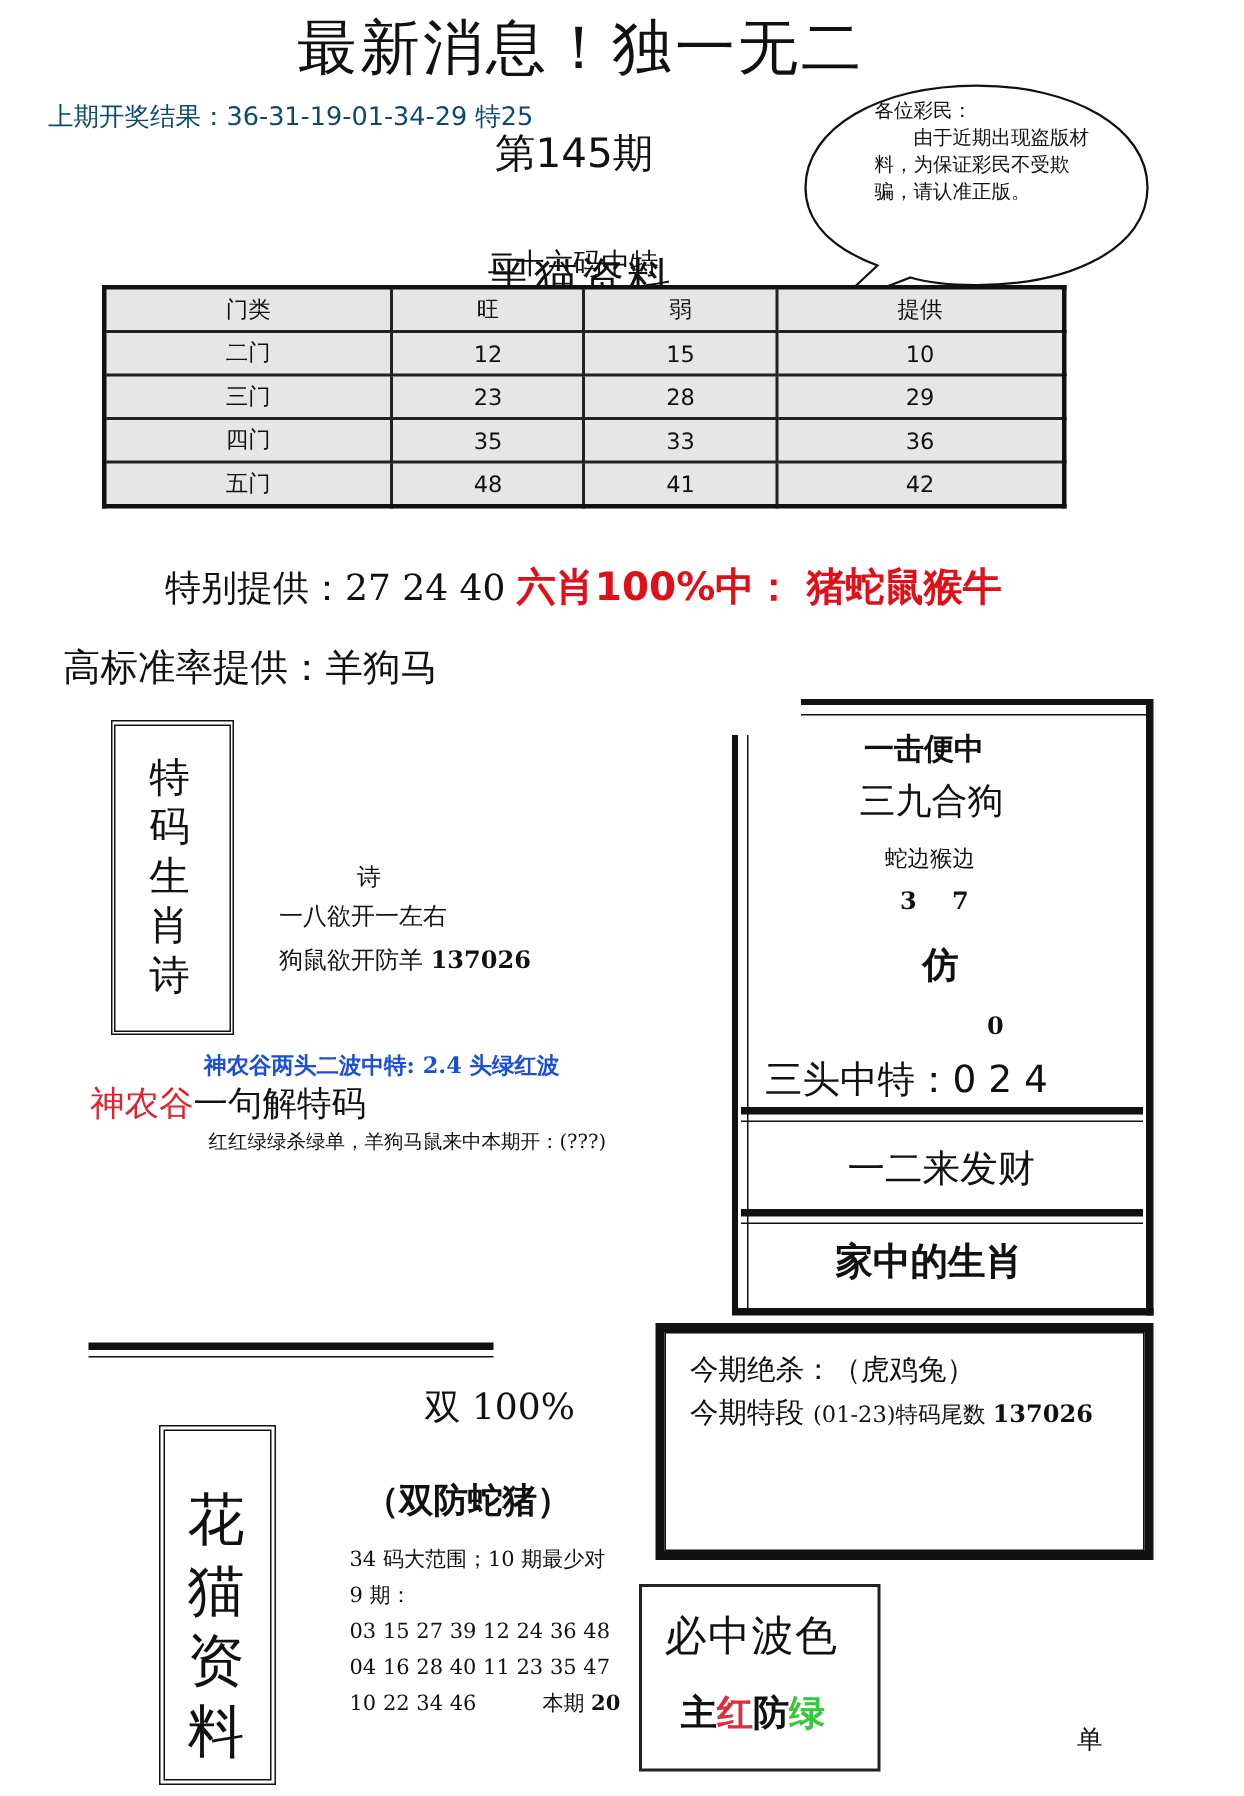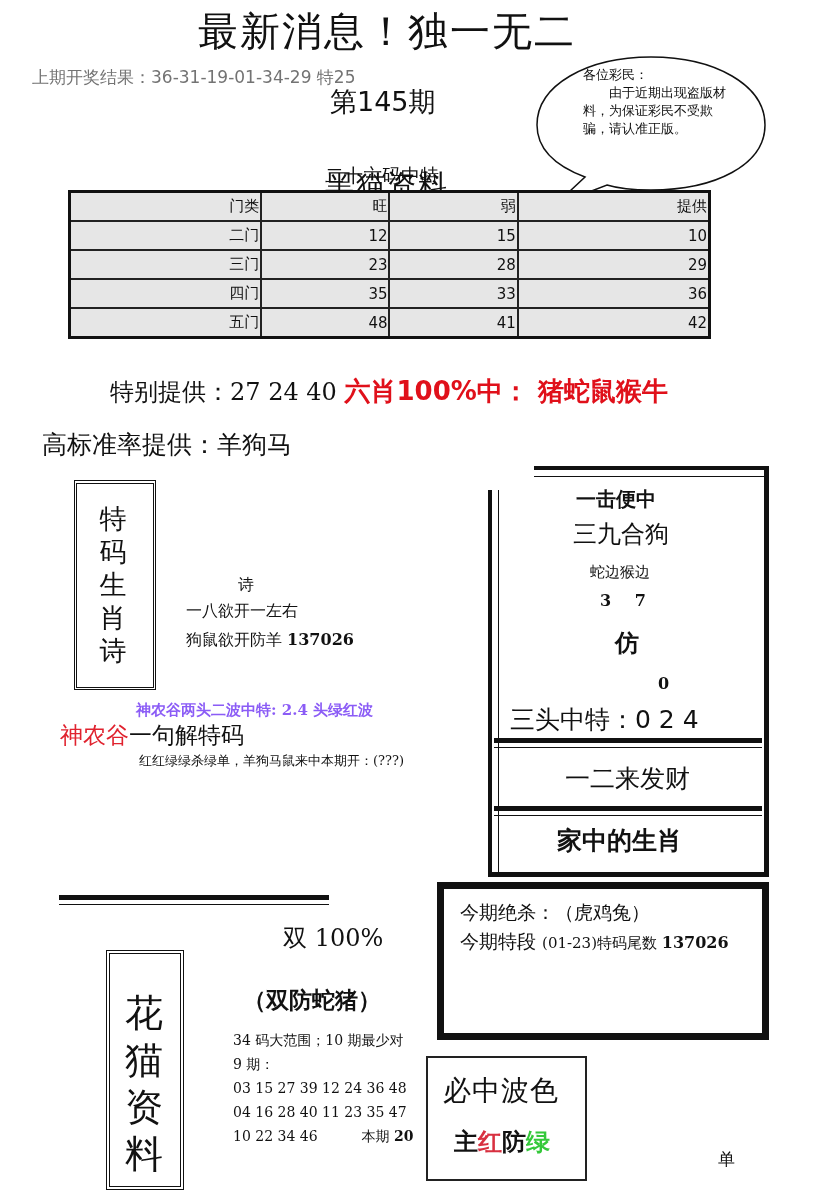--- a/index.html
+++ b/index.html
@@ -3,30 +3,30 @@
 <meta charset="utf-8">
 <style>
   html, body { margin:0; padding:0; }
   body { width:829px; height:1197px; position:relative; background:#ffffff; overflow:hidden;
          font-family:"DejaVu Serif", serif; color:#111; }
   .abs { position:absolute; }
   .sans { font-family:"DejaVu Sans", "Liberation Sans", sans-serif; }
   .serif { font-family:"DejaVu Serif", "Liberation Serif", serif; }
 
   #main-title { left:0; width:774px; top:4px; text-align:center; font-size:40px; letter-spacing:2px; }
-  #last-result { left:32px; top:66px; font-size:17px; color:#737373; }
+  #last-result { left:32px; top:66px; font-size:17px; color:#0c4a6e; }
   #issue { left:330px; top:84px; font-size:27px; }
   #black-cat { left:325px; top:118px; font-size:29px; letter-spacing:2px;margin-top:48px; }
   #subtitle { left:325px; top:163px; font-size:19px; }
 
   #bubble { left:535px; top:55px; width:232px; height:150px; }
   #bubble-text { left:583px; top:66px; width:150px; font-size:13px; line-height:18px; }
 
   #main-table { left:68px; top:190px; width:643px; border-collapse:collapse; border:3px solid #111; }
-  #main-table td { border:2px solid #222; background:#e6e6e6; text-align:right; height:25px; font-size:15px;
+  #main-table td { border:2px solid #222; background:#e6e6e6; text-align:center; height:25px; font-size:15px;
                    font-family:"DejaVu Sans", sans-serif; }
 
   #special-line { left:110px; top:374px; font-size:24px; white-space:nowrap; }
   #special-line .red { color:#e0101a; font-weight:bold; font-family:"DejaVu Sans", sans-serif; font-size:26px; }
   #high-std { left:42px; top:428px; font-size:25px; }
 
   #poem-box { left:74px; top:480px; width:76px; height:203px; border:3px double #111; border-top-width:4px; }
   #poem-box-title { left:95px; top:502px; width:36px; font-size:27px; line-height:33px; text-align:center; }
   #poem-head { left:238px; top:575px; font-size:16px; }
   #poem-l1 { left:186px; top:601px; font-size:16px; }
@@ -40,21 +40,21 @@
   #rb-3 { left:590px; top:563px; font-size:15px; }
   #rb-4 { left:600px; top:591px; font-size:16px; font-weight:bold; word-spacing:18px; }
   #rb-5 { left:615px; top:627px; font-size:24px; font-weight:bold; }
   #rb-6 { left:658px; top:674px; font-size:16px; font-weight:bold; }
   #rb-7 { left:510px; top:703px; font-size:25px; }
   #sep1 { left:494px; top:738px; width:268px; height:4px; border-top:5px solid #111; border-bottom:1.5px solid #111; }
   #rb-8 { left:565px; top:762px; font-size:25px; }
   #sep2 { left:494px; top:806px; width:268px; height:4px; border-top:5px solid #111; border-bottom:1.5px solid #111; }
   #rb-9 { left:557px; top:824px; font-size:25px; font-weight:bold; }
 
-  #shennong-red { left:136px; top:701px; font-size:15px; color:#8b5cf6; font-weight:bold; }
+  #shennong-red { left:136px; top:701px; font-size:15px; color:#1d4ed8; font-weight:bold; }
   #shennong-title { left:60px; top:720px; font-size:23px; }
   #shennong-title .red { color:#e0222e; }
   #shennong-line { left:139px; top:752px; font-size:13px; }
 
   #hline { left:59px; top:895px; width:270px; height:4px; border-top:5px solid #111; border-bottom:1.5px solid #111; }
 
   #kill-box { left:437px; top:882px; width:320px; height:146px; border:6px solid #111; }
   #kill-inner { left:443px; top:888px; width:318px; height:144px; border:1.5px solid #111; }
   #kill-1 { left:460px; top:900px; font-size:19px; }
   #kill-2 { left:460px; top:929px; font-size:19px; white-space:nowrap; }

